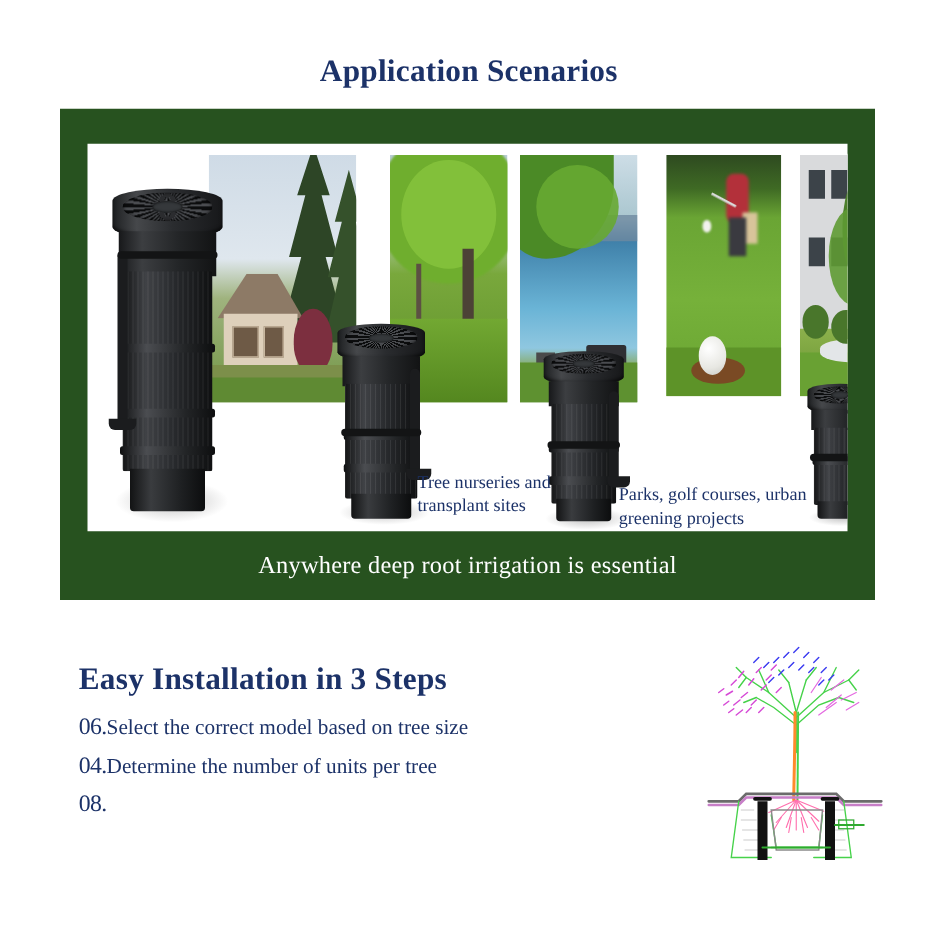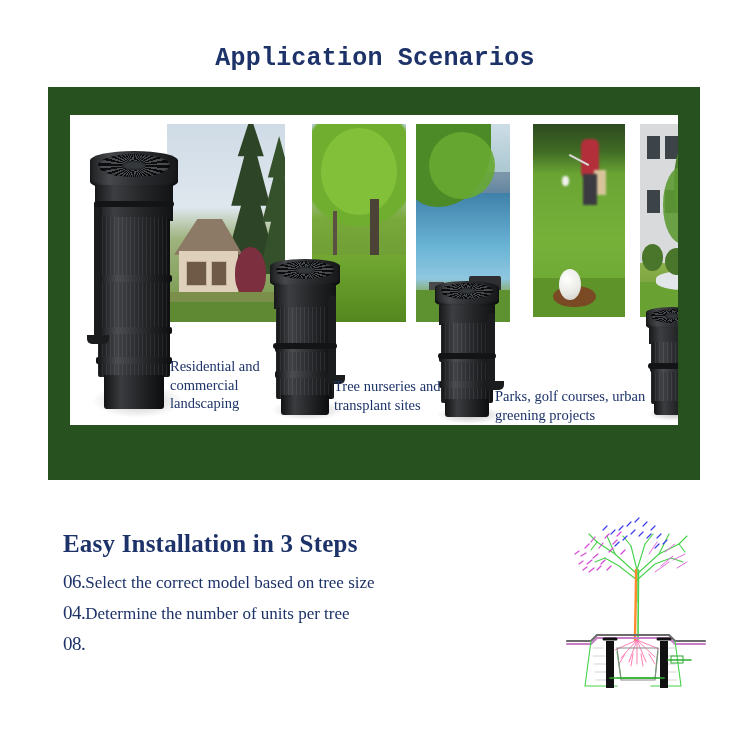--- a/index.html
+++ b/index.html
@@ -9,21 +9,21 @@
     font-family:"Liberation Serif", serif;
     overflow:hidden;
     position:relative;
   }
   .page{position:relative;width:750px;height:750px;}
 
   
   .page-title{
     position:absolute;left:0;top:44px;width:750px;
     text-align:center;
-    font-family:Liberation Mono, monospace;
+    font-family:Liberation Serif, serif;
     font-weight:bold;
     font-size:25px;
     letter-spacing:0.2px;
     color:#1c3268;
   }
 
   
   .scenario-frame{
     position:absolute;left:48px;top:87px;
     width:652px;height:393px;
@@ -305,25 +305,25 @@
           <div class="grate"></div>
         </div>
         <div class="neck" style="top:21px;height:16px"></div>
         <div class="body-tube" style="top:35px;height:62px"></div>
         <div class="ring" style="top:58px"></div>
         <div class="tip" style="top:94px;height:14px"></div>
 
         <div class="collar" style="top:56px"></div>
       </div>
 
-      <div class="caption" id="cap-1">Residential and commercial landscaping</div>
       <div class="caption" id="cap-2">Tree nurseries and transplant sites</div>
       <div class="caption" id="cap-3">Parks, golf courses, urban greening projects</div>
     </div>
 
+    <div class="scenario-caption-band">Anywhere deep root irrigation is essential</div>
   </div>
 
   <div class="install">
     <div class="install-title">Easy Installation in 3 Steps</div>
 
     <div class="step">
       <span class="num">06.</span>
       <span class="txt">Select the correct model based on tree size</span>
     </div>
     <div class="step">

